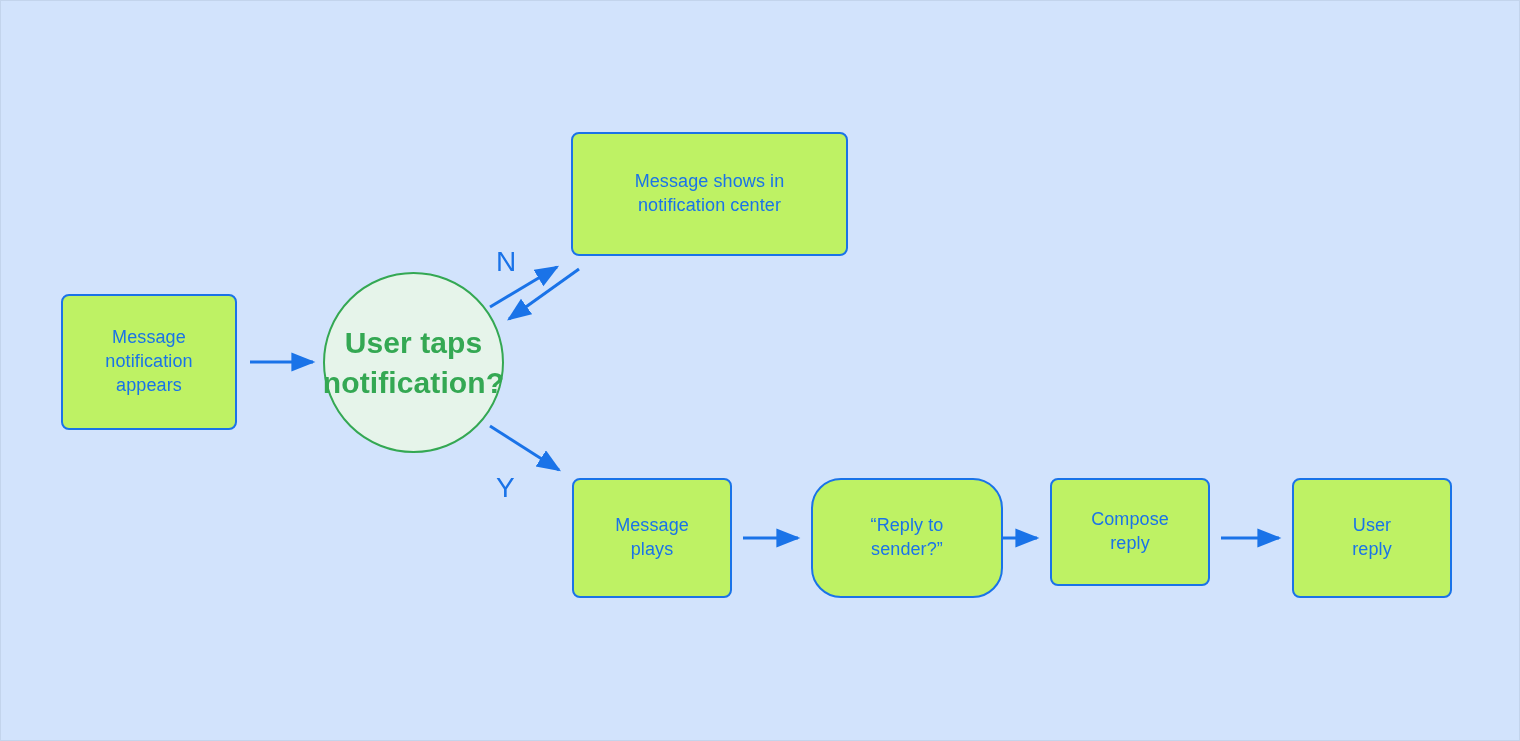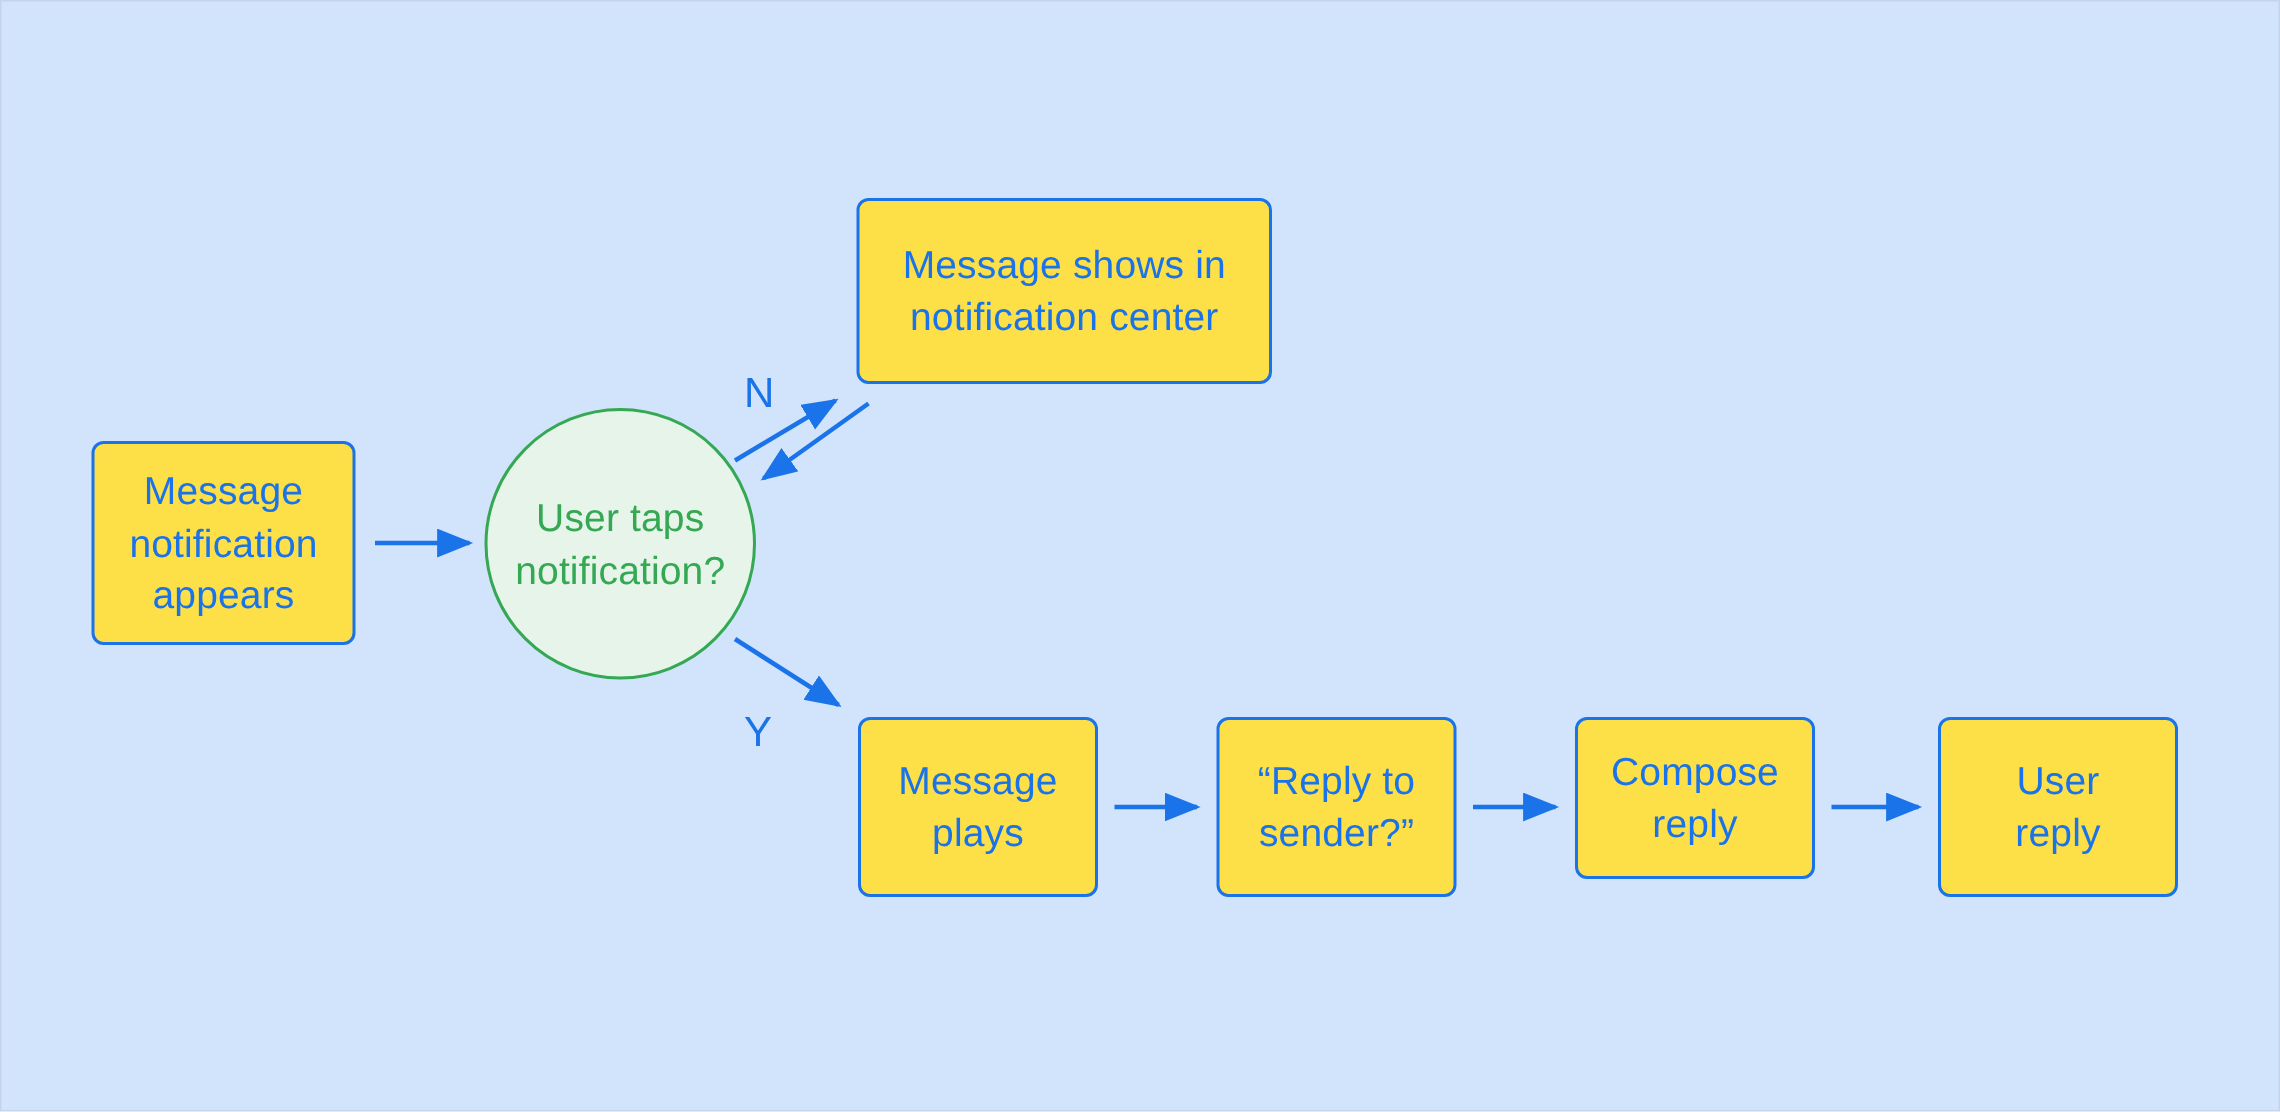--- a/index.html
+++ b/index.html
@@ -28,36 +28,37 @@
   }
   .node {
     position: absolute;
     box-sizing: border-box;
     display: flex;
     align-items: center;
     justify-content: center;
     text-align: center;
   }
   .node-process {
-    background: #fde047;
+    background: #bef264;
     border: 2px solid #1a73e8;
     border-radius: 8px;
     color: #1a73e8;
-    font-size: 26px;
+    font-size: 18px;
     line-height: 1.33;
     letter-spacing: 0.1px;
   }
   .node-decision {
     background: #e6f4ea;
     border: 2px solid #34a853;
     border-radius: 50%;
     color: #34a853;
-    font-size: 26px;
+    font-size: 30px;
     line-height: 1.33;
     letter-spacing: 0.1px;
+    font-weight: bold;
   }
   .node-label {
     display: block;
     white-space: pre-line;
     padding: 0 8px;
   }
   .edge-label {
     position: absolute;
     color: #1a73e8;
     font-size: 28px;
@@ -121,21 +122,21 @@
   <div class="node node-process" style="left:570px; top:131px; width:277px; height:124px;">
     <span class="node-label">Message shows in
 notification center</span>
   </div>
 
   <div class="node node-process" style="left:571px; top:477px; width:160px; height:120px;">
     <span class="node-label">Message
 plays</span>
   </div>
 
-  <div class="node node-process" style="left:810px; top:477px; width:160px; height:120px;">
+  <div class="node node-process" style="left:810px; top:477px; width:192px; height:120px;border-radius:30px;">
     <span class="node-label">“Reply to
 sender?”</span>
   </div>
 
   <div class="node node-process" style="left:1049px; top:477px; width:160px; height:108px;">
     <span class="node-label">Compose
 reply</span>
   </div>
 
   <div class="node node-process" style="left:1291px; top:477px; width:160px; height:120px;">

